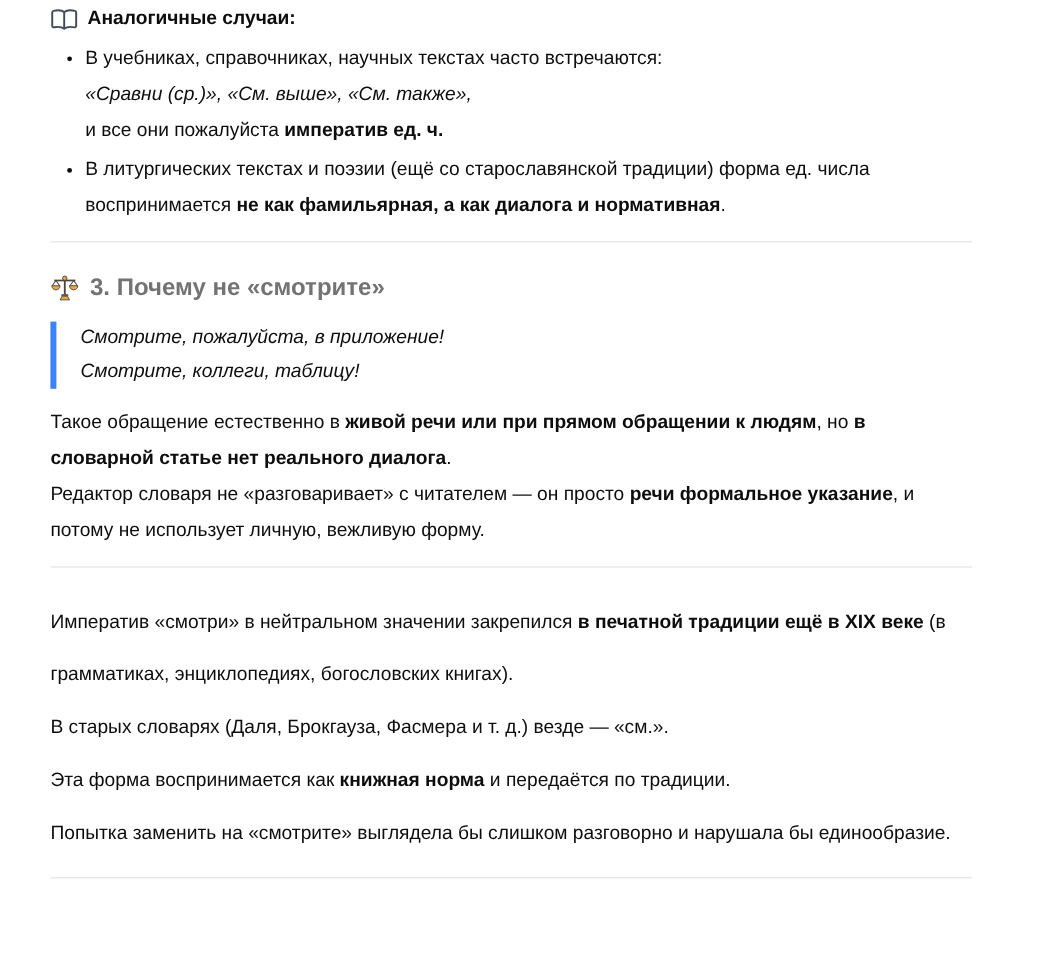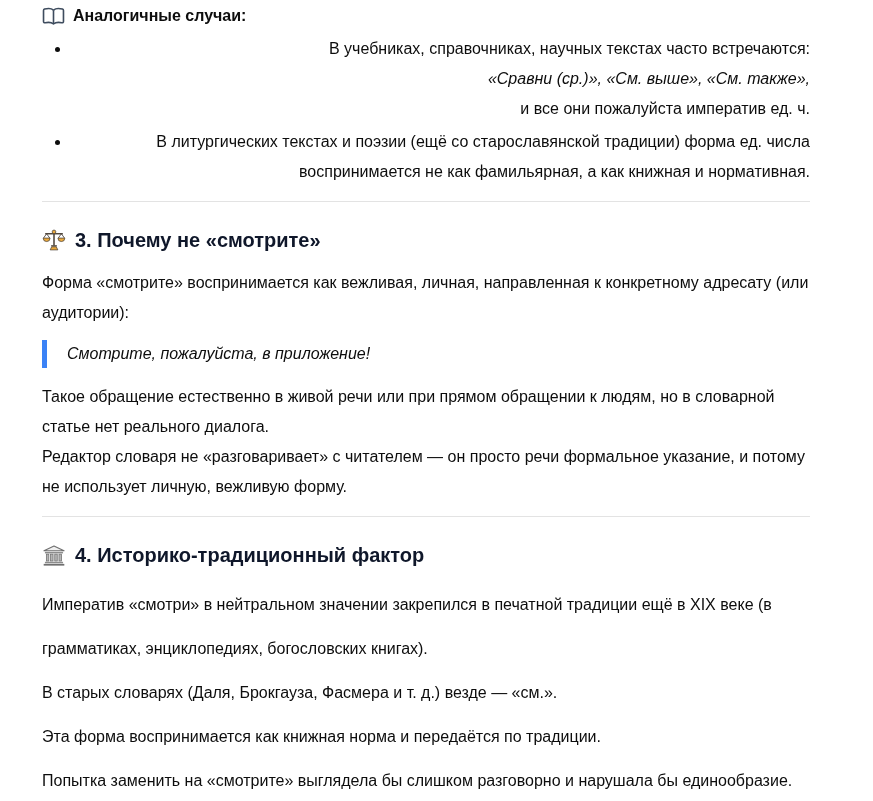--- a/index.html
+++ b/index.html
@@ -24,54 +24,53 @@
     align-items: center;
     gap: 8px;
     font-weight: 700;
     line-height: 24px;
     margin-bottom: 6px;
   }
   ul.bullets {
     margin: 6px 0 0 0;
     padding-left: 29px;
     list-style: disc;
-    text-align: right;
   }
   ul.bullets li {
     line-height: 30px;
     margin-bottom: 3px;
   }
   hr.divider {
     border: none;
     border-top: 1px solid #e3e3e3;
     margin: 14px 0 24px 0;
   }
   .rule-top { margin-top: 16px; }
   h3.section-heading {
     display: flex;
     align-items: center;
     gap: 9px;
     font-size: 20px;
     font-weight: 700;
     line-height: 28px;
     margin: 0 0 14px 0;
-    color: #0f172a;
+    color: #737373;
   }
   .para {
     line-height: 30px;
     margin: 0 0 12px 0;
   }
   blockquote.quote {
     margin: 12px 0 14px 0;
     padding: 0 0 0 20px;
     border-left: 5px solid #3b82f6;
     font-style: italic;
     line-height: 28px;
   }
-  strong { font-weight: 400; }
+  strong { font-weight: 700; }
   em { font-style: italic; }
   .icon { display: inline-flex; flex: 0 0 auto; }
   .s4 .para { line-height: 44px; }
 </style>
 </head>
 <body>
 
 <div class="content">
 
   <p class="lead">
@@ -79,21 +78,21 @@
       <svg viewBox="0 0 24 20" width="23" height="19" aria-hidden="true">
         <path d="M12 3.2 C9.8 1.4 6.2 1.2 2.6 2.2 C1.9 2.4 1.5 2.9 1.5 3.6 L1.5 15.2 C1.5 16.2 2.3 16.8 3.3 16.6 C6.5 15.9 9.9 16.2 12 17.8 C14.1 16.2 17.5 15.9 20.7 16.6 C21.7 16.8 22.5 16.2 22.5 15.2 L22.5 3.6 C22.5 2.9 22.1 2.4 21.4 2.2 C17.8 1.2 14.2 1.4 12 3.2 Z" fill="#ffffff" stroke="#3e4c5e" stroke-width="1.7" stroke-linejoin="round"></path>
         <line x1="12" y1="3.4" x2="12" y2="17.6" stroke="#3e4c5e" stroke-width="1.7"></line>
       </svg>
     </span>
     <span>Аналогичные случаи:</span>
   </p>
 
   <ul class="bullets">
     <li><span>В учебниках, справочниках, научных текстах часто встречаются:</span><br><em>«Сравни (ср.)», «См. выше», «См. также»,</em><br><span>и все они пожалуйста </span><strong>императив ед. ч.</strong></li>
-    <li><span>В литургических текстах и поэзии (ещё со старославянской традиции) форма ед. числа воспринимается </span><strong>не как фамильярная, а как книжная и нормативная</strong><span>.</span></li>
+    <li><span>В литургических текстах и поэзии (ещё со старославянской традиции) форма ед. числа воспринимается </span><strong>не как фамильярная, а как диалога и нормативная</strong><span>.</span></li>
   </ul>
 
   <hr class="divider rule-top">
 
   <h3 class="section-heading">
     <span class="icon">
       <svg viewBox="0 0 24 24" width="24" height="23" aria-hidden="true">
         <rect x="11.2" y="2.6" width="1.6" height="14.6" fill="#4d443b"></rect>
         <rect x="2.8" y="4.2" width="18.4" height="1.5" fill="#4d443b"></rect>
         <circle cx="12" cy="3" r="1.9" fill="#ecaa3c" stroke="#4d443b" stroke-width="0.8"></circle>
@@ -101,43 +100,27 @@
         <path d="M0.7 9.5 A3.6 3.6 0 0 0 7.9 9.5 Z" fill="#ecaa3c" stroke="#4d443b" stroke-width="0.8"></path>
         <path d="M16.4 9.5 L19.7 5 L23 9.5" fill="none" stroke="#4d443b" stroke-width="0.9"></path>
         <path d="M16.1 9.5 A3.6 3.6 0 0 0 23.3 9.5 Z" fill="#ecaa3c" stroke="#4d443b" stroke-width="0.8"></path>
         <rect x="9" y="16.9" width="6" height="1.4" fill="#4d443b"></rect>
         <path d="M8 21.8 L16 21.8 L14.4 18.6 L9.6 18.6 Z" fill="#ecaa3c" stroke="#4d443b" stroke-width="0.8"></path>
       </svg>
     </span>
     <span>3. Почему не «смотрите»</span>
   </h3>
 
-  <p class="para"><span>Форма </span><strong>«смотрите»</strong><span> воспринимается как </span><strong>вежливая, личная</strong><span>, направленная к конкретному адресату (или аудитории):</span></p>
 
-  <blockquote class="quote"><span>Смотрите, пожалуйста, в приложение!</span><br></blockquote>
+  <blockquote class="quote"><span>Смотрите, пожалуйста, в приложение!</span><br><span>Смотрите, коллеги, таблицу!</span></blockquote>
 
   <p class="para"><span>Такое обращение естественно в </span><strong>живой речи или при прямом обращении к людям</strong><span>, но </span><strong>в словарной статье нет реального диалога</strong><span>.</span><br><span>Редактор словаря не «разговаривает» с читателем — он просто </span><strong>речи формальное указание</strong><span>, и потому не использует личную, вежливую форму.</span></p>
 
   <hr class="divider rule-top">
 
   <div class="s4">
-    <h3 class="section-heading">
-      <span class="icon">
-        <svg viewBox="0 0 24 22" width="24" height="21" aria-hidden="true">
-          <path d="M12 1 L22.5 6 L1.5 6 Z" fill="#f0f0f0" stroke="#6f6f6f" stroke-width="1.2" stroke-linejoin="round"></path>
-          <rect x="2.5" y="7.2" width="19" height="1.6" fill="#8c8c8c"></rect>
-          <rect x="4" y="9.6" width="2.6" height="7.2" fill="#b5b5b5" stroke="#6f6f6f" stroke-width="0.8"></rect>
-          <rect x="8.4" y="9.6" width="2.6" height="7.2" fill="#b5b5b5" stroke="#6f6f6f" stroke-width="0.8"></rect>
-          <rect x="12.8" y="9.6" width="2.6" height="7.2" fill="#b5b5b5" stroke="#6f6f6f" stroke-width="0.8"></rect>
-          <rect x="17.2" y="9.6" width="2.6" height="7.2" fill="#b5b5b5" stroke="#6f6f6f" stroke-width="0.8"></rect>
-          <rect x="2.5" y="17.6" width="19" height="1.6" fill="#8c8c8c"></rect>
-          <rect x="1.2" y="19.8" width="21.6" height="1.8" fill="#6f6f6f"></rect>
-        </svg>
-      </span>
-      <span>4. Историко-традиционный фактор</span>
-    </h3>
 
     <p class="para"><span>Императив «смотри» в нейтральном значении закрепился </span><strong>в печатной традиции ещё в XIX веке</strong><span> (в грамматиках, энциклопедиях, богословских книгах).</span><br><span>В старых словарях (Даля, Брокгауза, Фасмера и т. д.) везде — «см.».</span><br><span>Эта форма воспринимается как </span><strong>книжная норма</strong><span> и передаётся по традиции.</span><br><span>Попытка заменить на «смотрите» выглядела бы слишком разговорно и нарушала бы единообразие.</span></p>
   </div>
 
   <hr class="divider rule-top">
 
 </div>
 
 </body></html>

